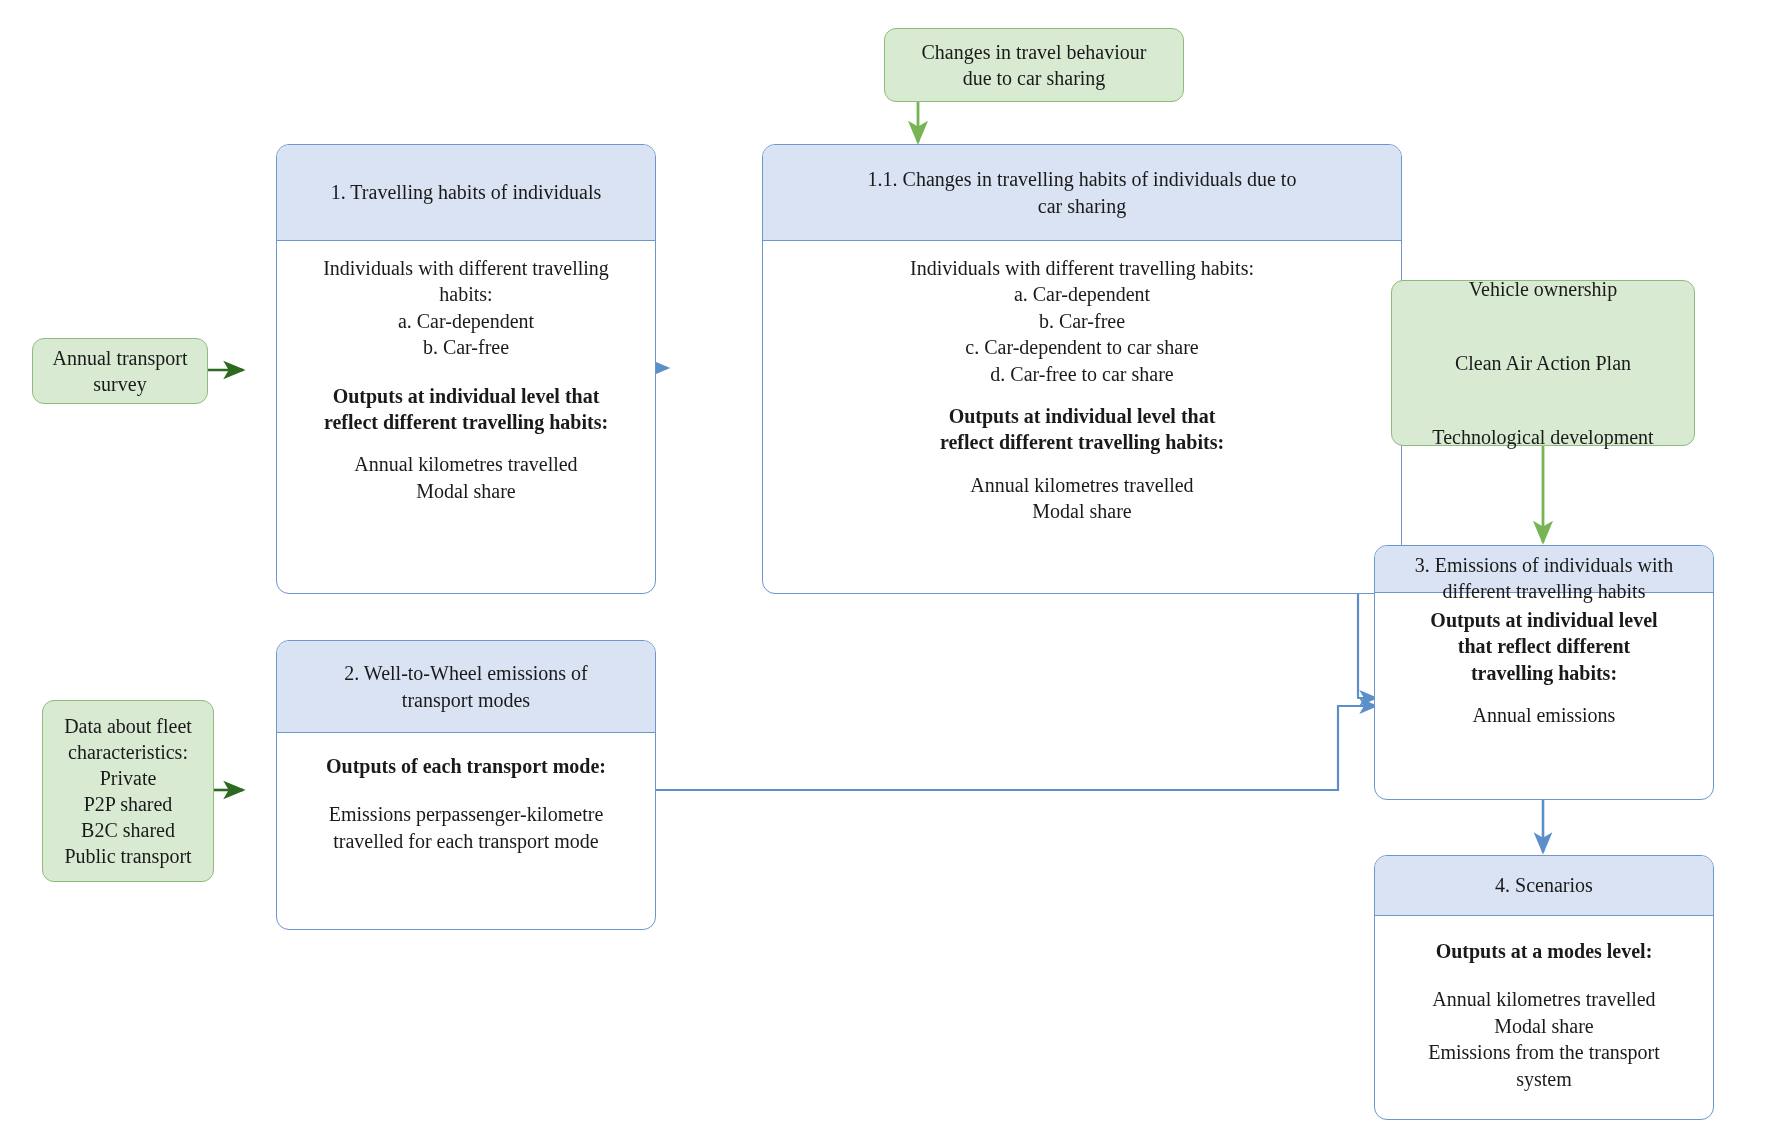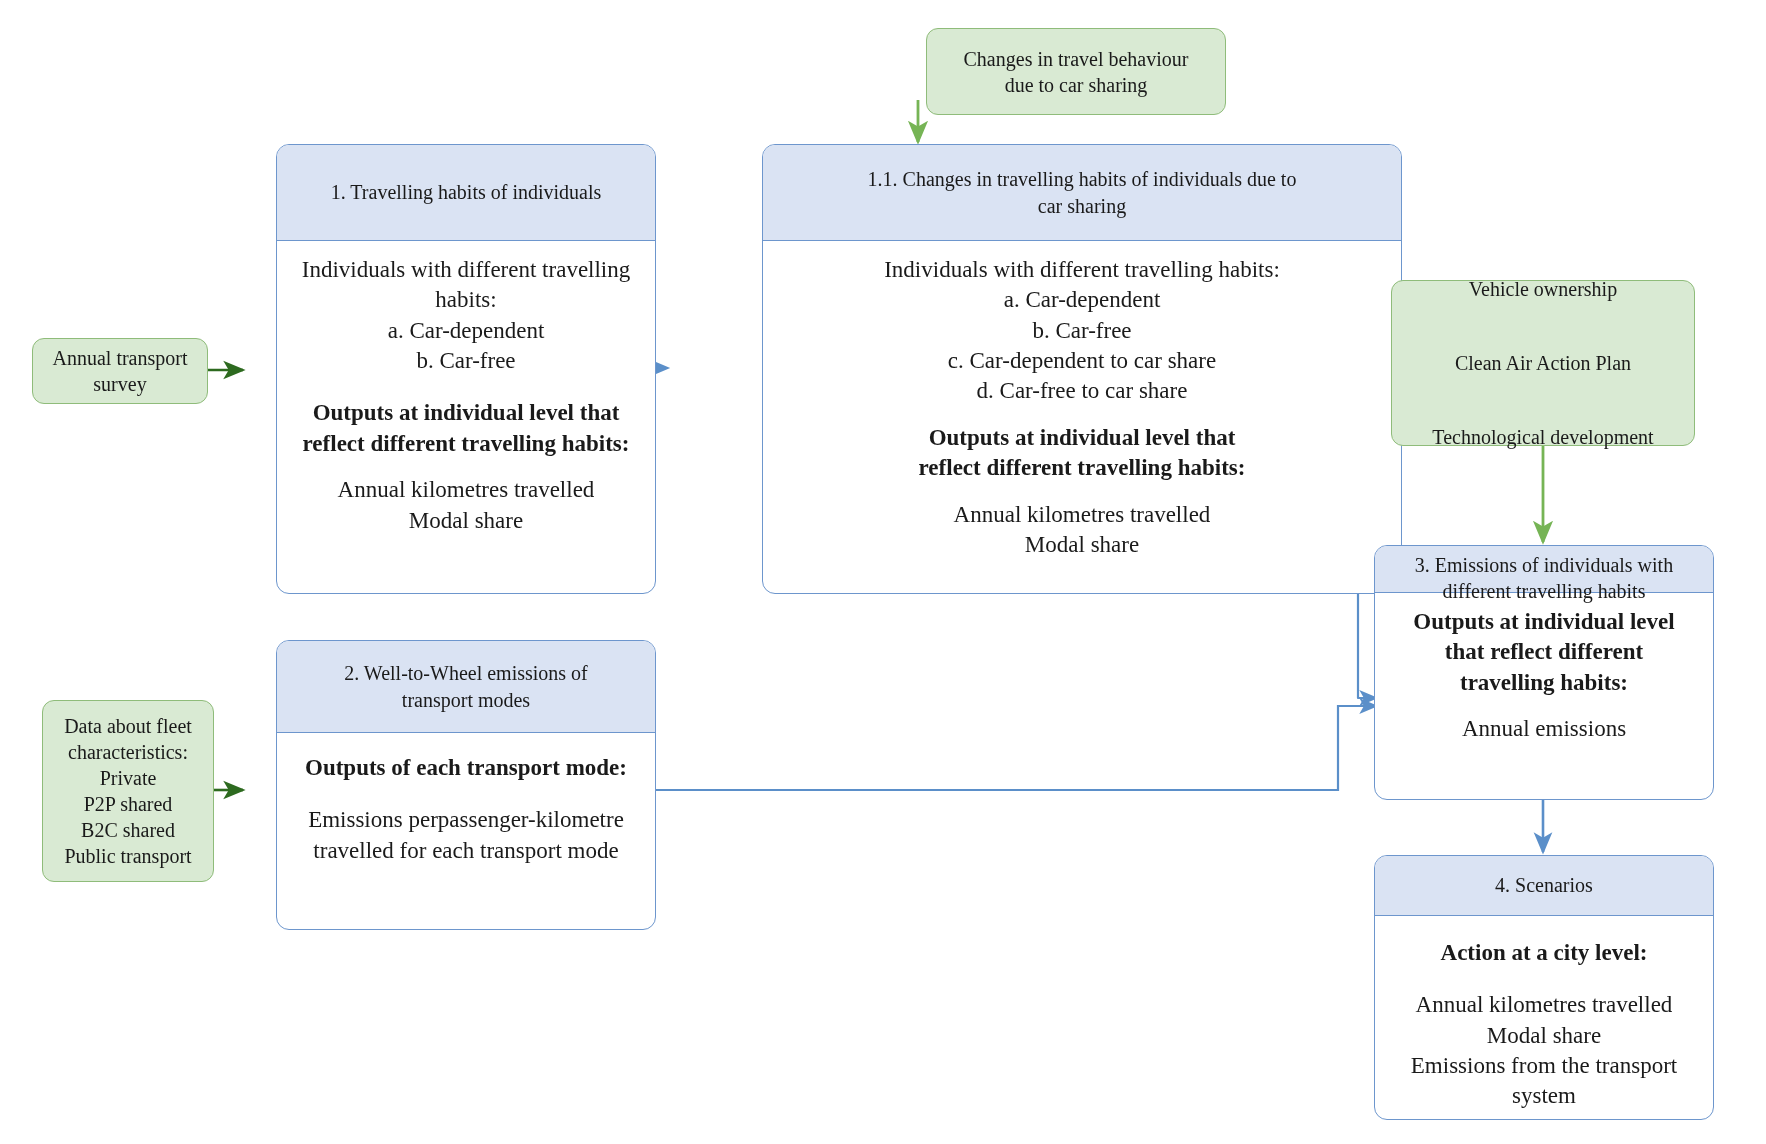--- a/index.html
+++ b/index.html
@@ -39,21 +39,21 @@
     border-radius:11px 11px 0 0;
     text-align:center;
     font-size:20px;line-height:1.32;
     padding:12px 14px;
     box-sizing:border-box;
     flex:0 0 auto;
   }
   .blue-body{
     flex:1 1 auto;
     text-align:left;
-    font-size:23px;line-height:1.32;
+    font-size:20px;line-height:1.32;
     padding:14px 12px 10px;
     box-sizing:border-box;
     display:flex;flex-direction:column;align-items:center;
   }
   .blue-body .ln{display:block;white-space:pre-wrap;}
   .blue-body .bold{font-weight:bold;}
   .gap-sm{height:16px;}
   .gap-md{height:22px;}
 </style>
 </head>
@@ -100,21 +100,21 @@
 
     <g>
       <path d="M1543,445 L1543,542" stroke="#76b455" stroke-width="2.8" fill="none" marker-end="url(#arrLightGreen)"></path>
     </g>
 
     <g>
       <path d="M1543,800 L1543,852" stroke="#5b8fc9" stroke-width="2.6" fill="none" marker-end="url(#arrBlue)"></path>
     </g>
   </svg>
 
-  <div class="node green-box" style="left:926px;top:28px;width:300px;height:87px;">
+  <div class="node green-box" style="left:884px;top:28px;width:300px;height:74px;">
     <span class="ln">Changes in travel behaviour</span>
     <span class="ln">due to car sharing</span>
   </div>
 
   <div class="node blue-box" style="left:276px;top:144px;width:380px;height:450px;">
     <div class="blue-head" style="height:96px;display:flex;align-items:center;justify-content:center;">1. Travelling habits of individuals</div>
     <div class="blue-body">
       <span class="ln">Individuals with different travelling</span>
       <span class="ln">habits:</span>
       <span class="ln">a. Car-dependent</span>
@@ -191,21 +191,21 @@
       <span class="ln bold">Outputs of each transport mode:</span>
       <div class="gap-md"></div>
       <span class="ln">Emissions perpassenger-kilometre</span>
       <span class="ln">travelled for each transport mode</span>
     </div>
   </div>
 
   <div class="node blue-box" style="left:1374px;top:855px;width:340px;height:265px;">
     <div class="blue-head" style="height:60px;display:flex;align-items:center;justify-content:center;">4. Scenarios</div>
     <div class="blue-body" style="padding-top:22px;">
-      <span class="ln bold">Action at a city level:</span>
+      <span class="ln bold">Outputs at a modes level:</span>
       <div class="gap-md"></div>
       <span class="ln">Annual kilometres travelled</span>
       <span class="ln">Modal share</span>
       <span class="ln">Emissions from the transport</span>
       <span class="ln">system</span>
     </div>
   </div>
 
 </div>
 

